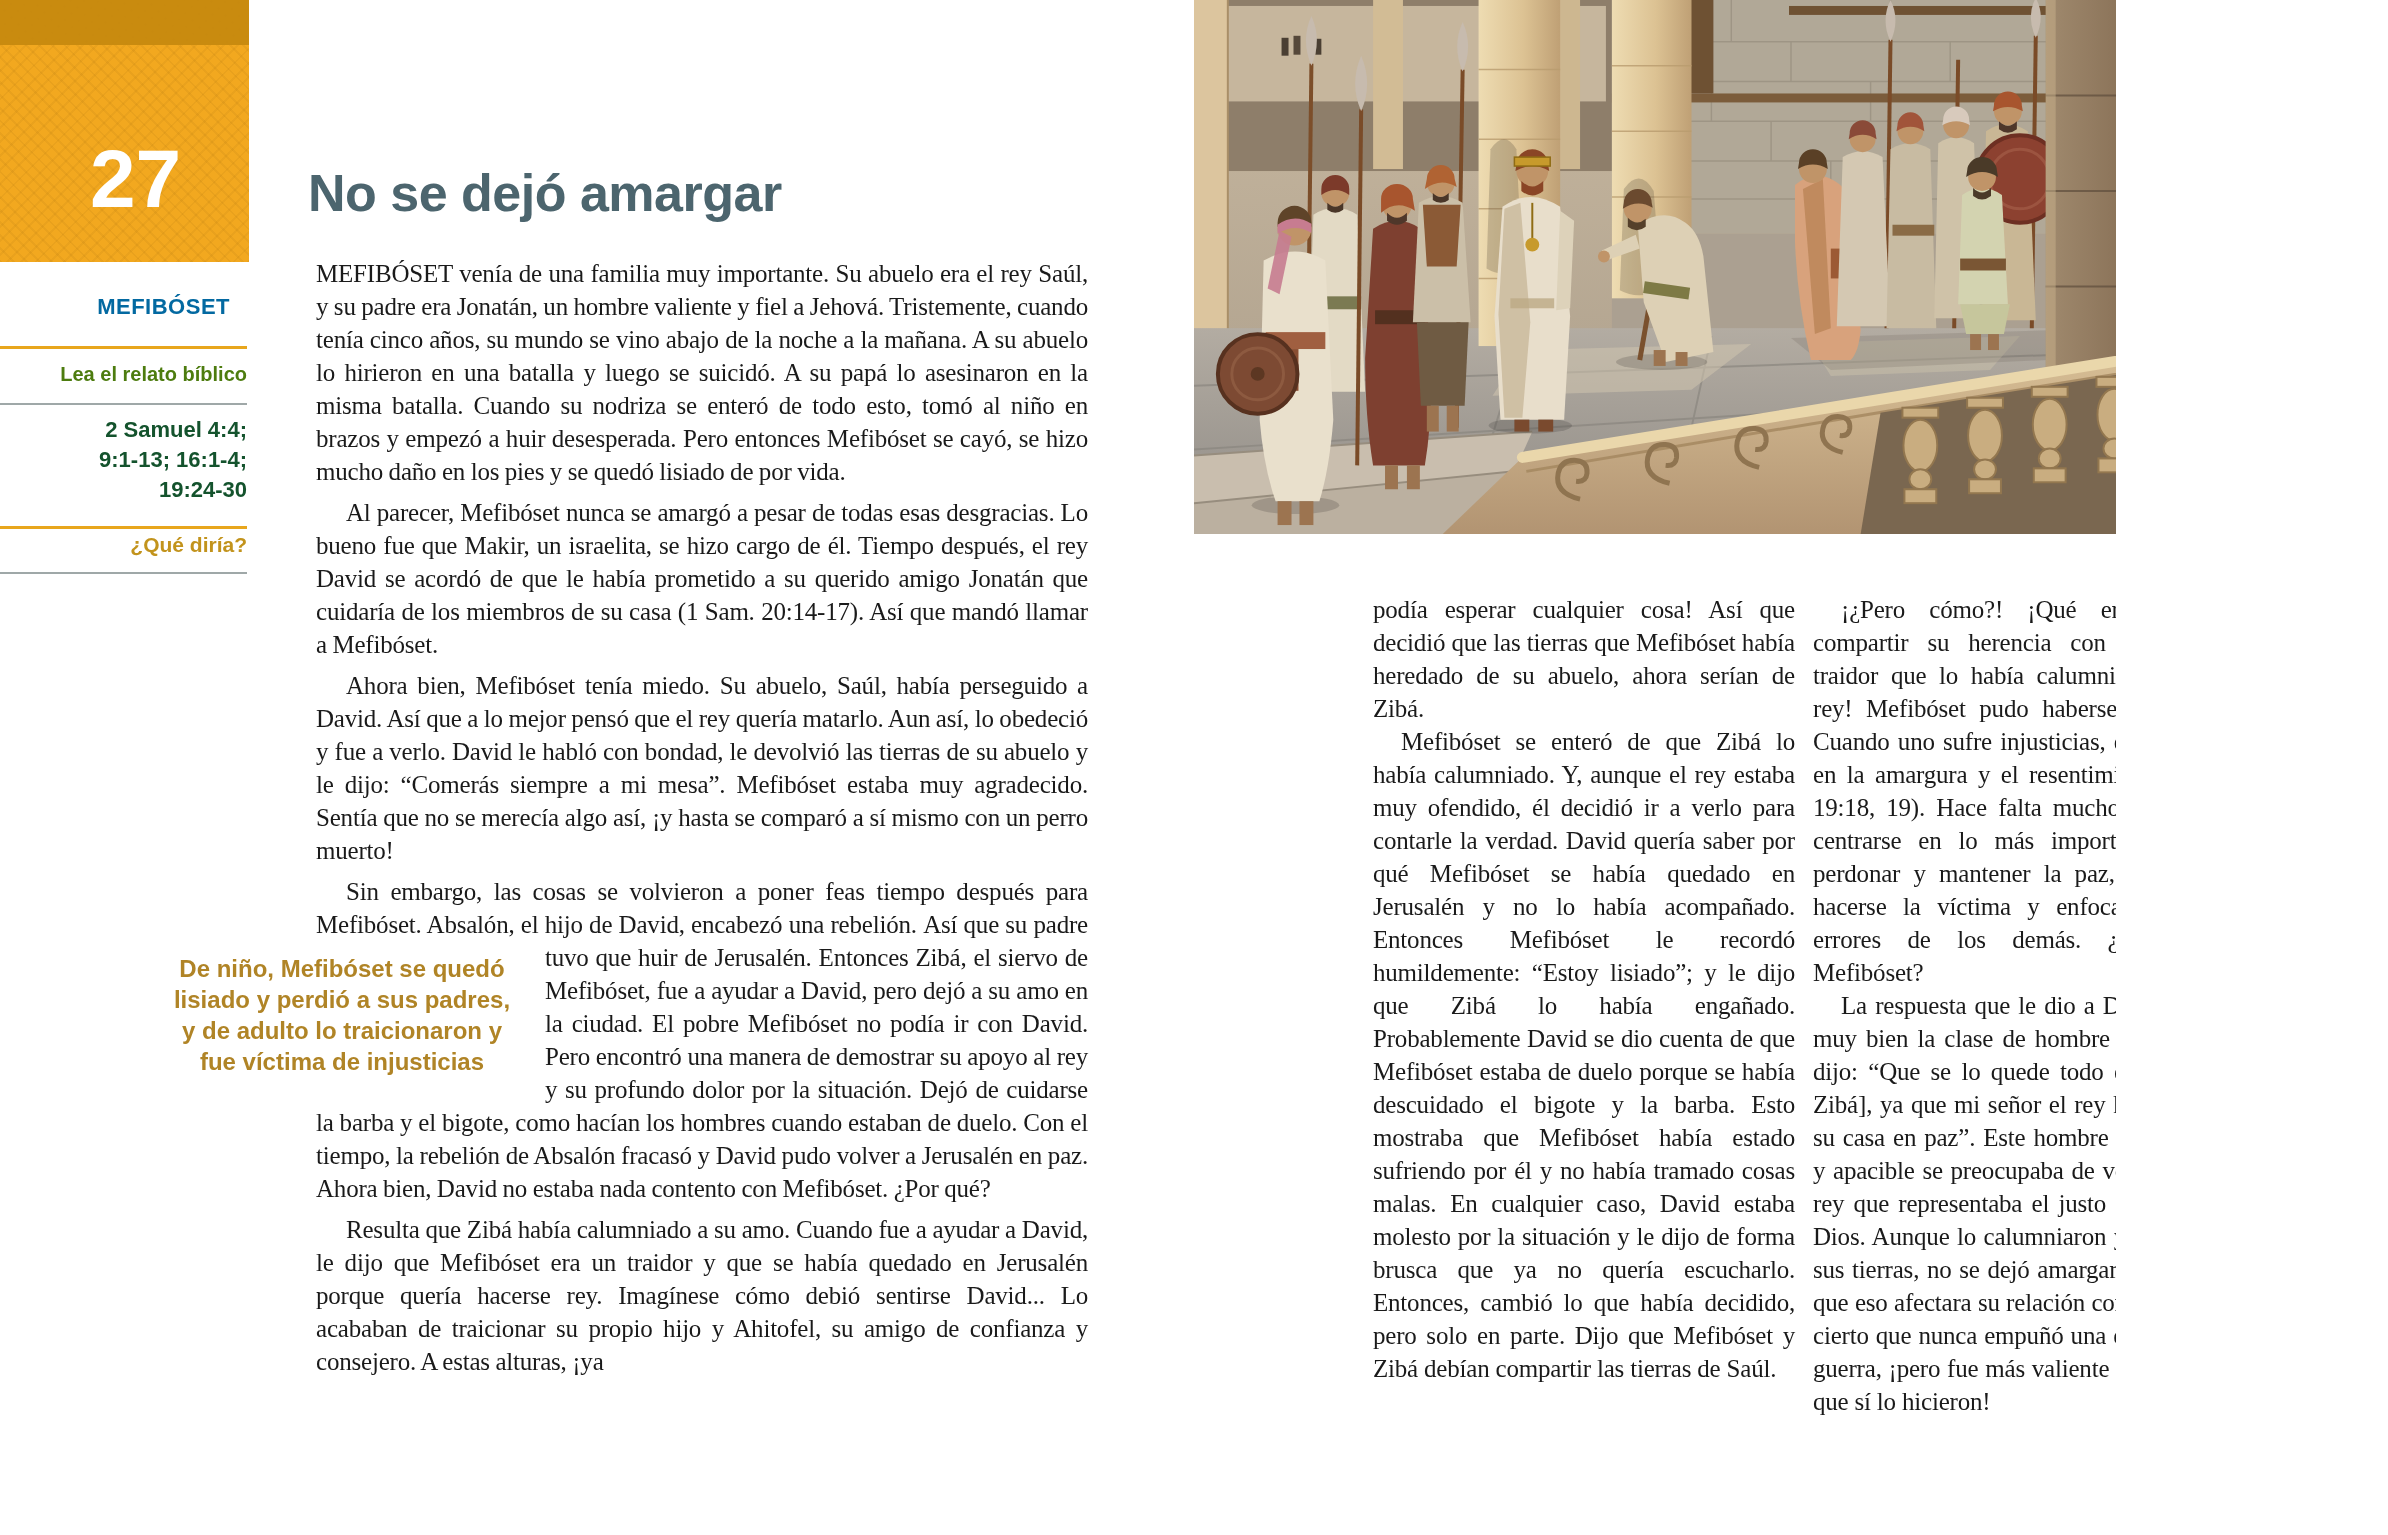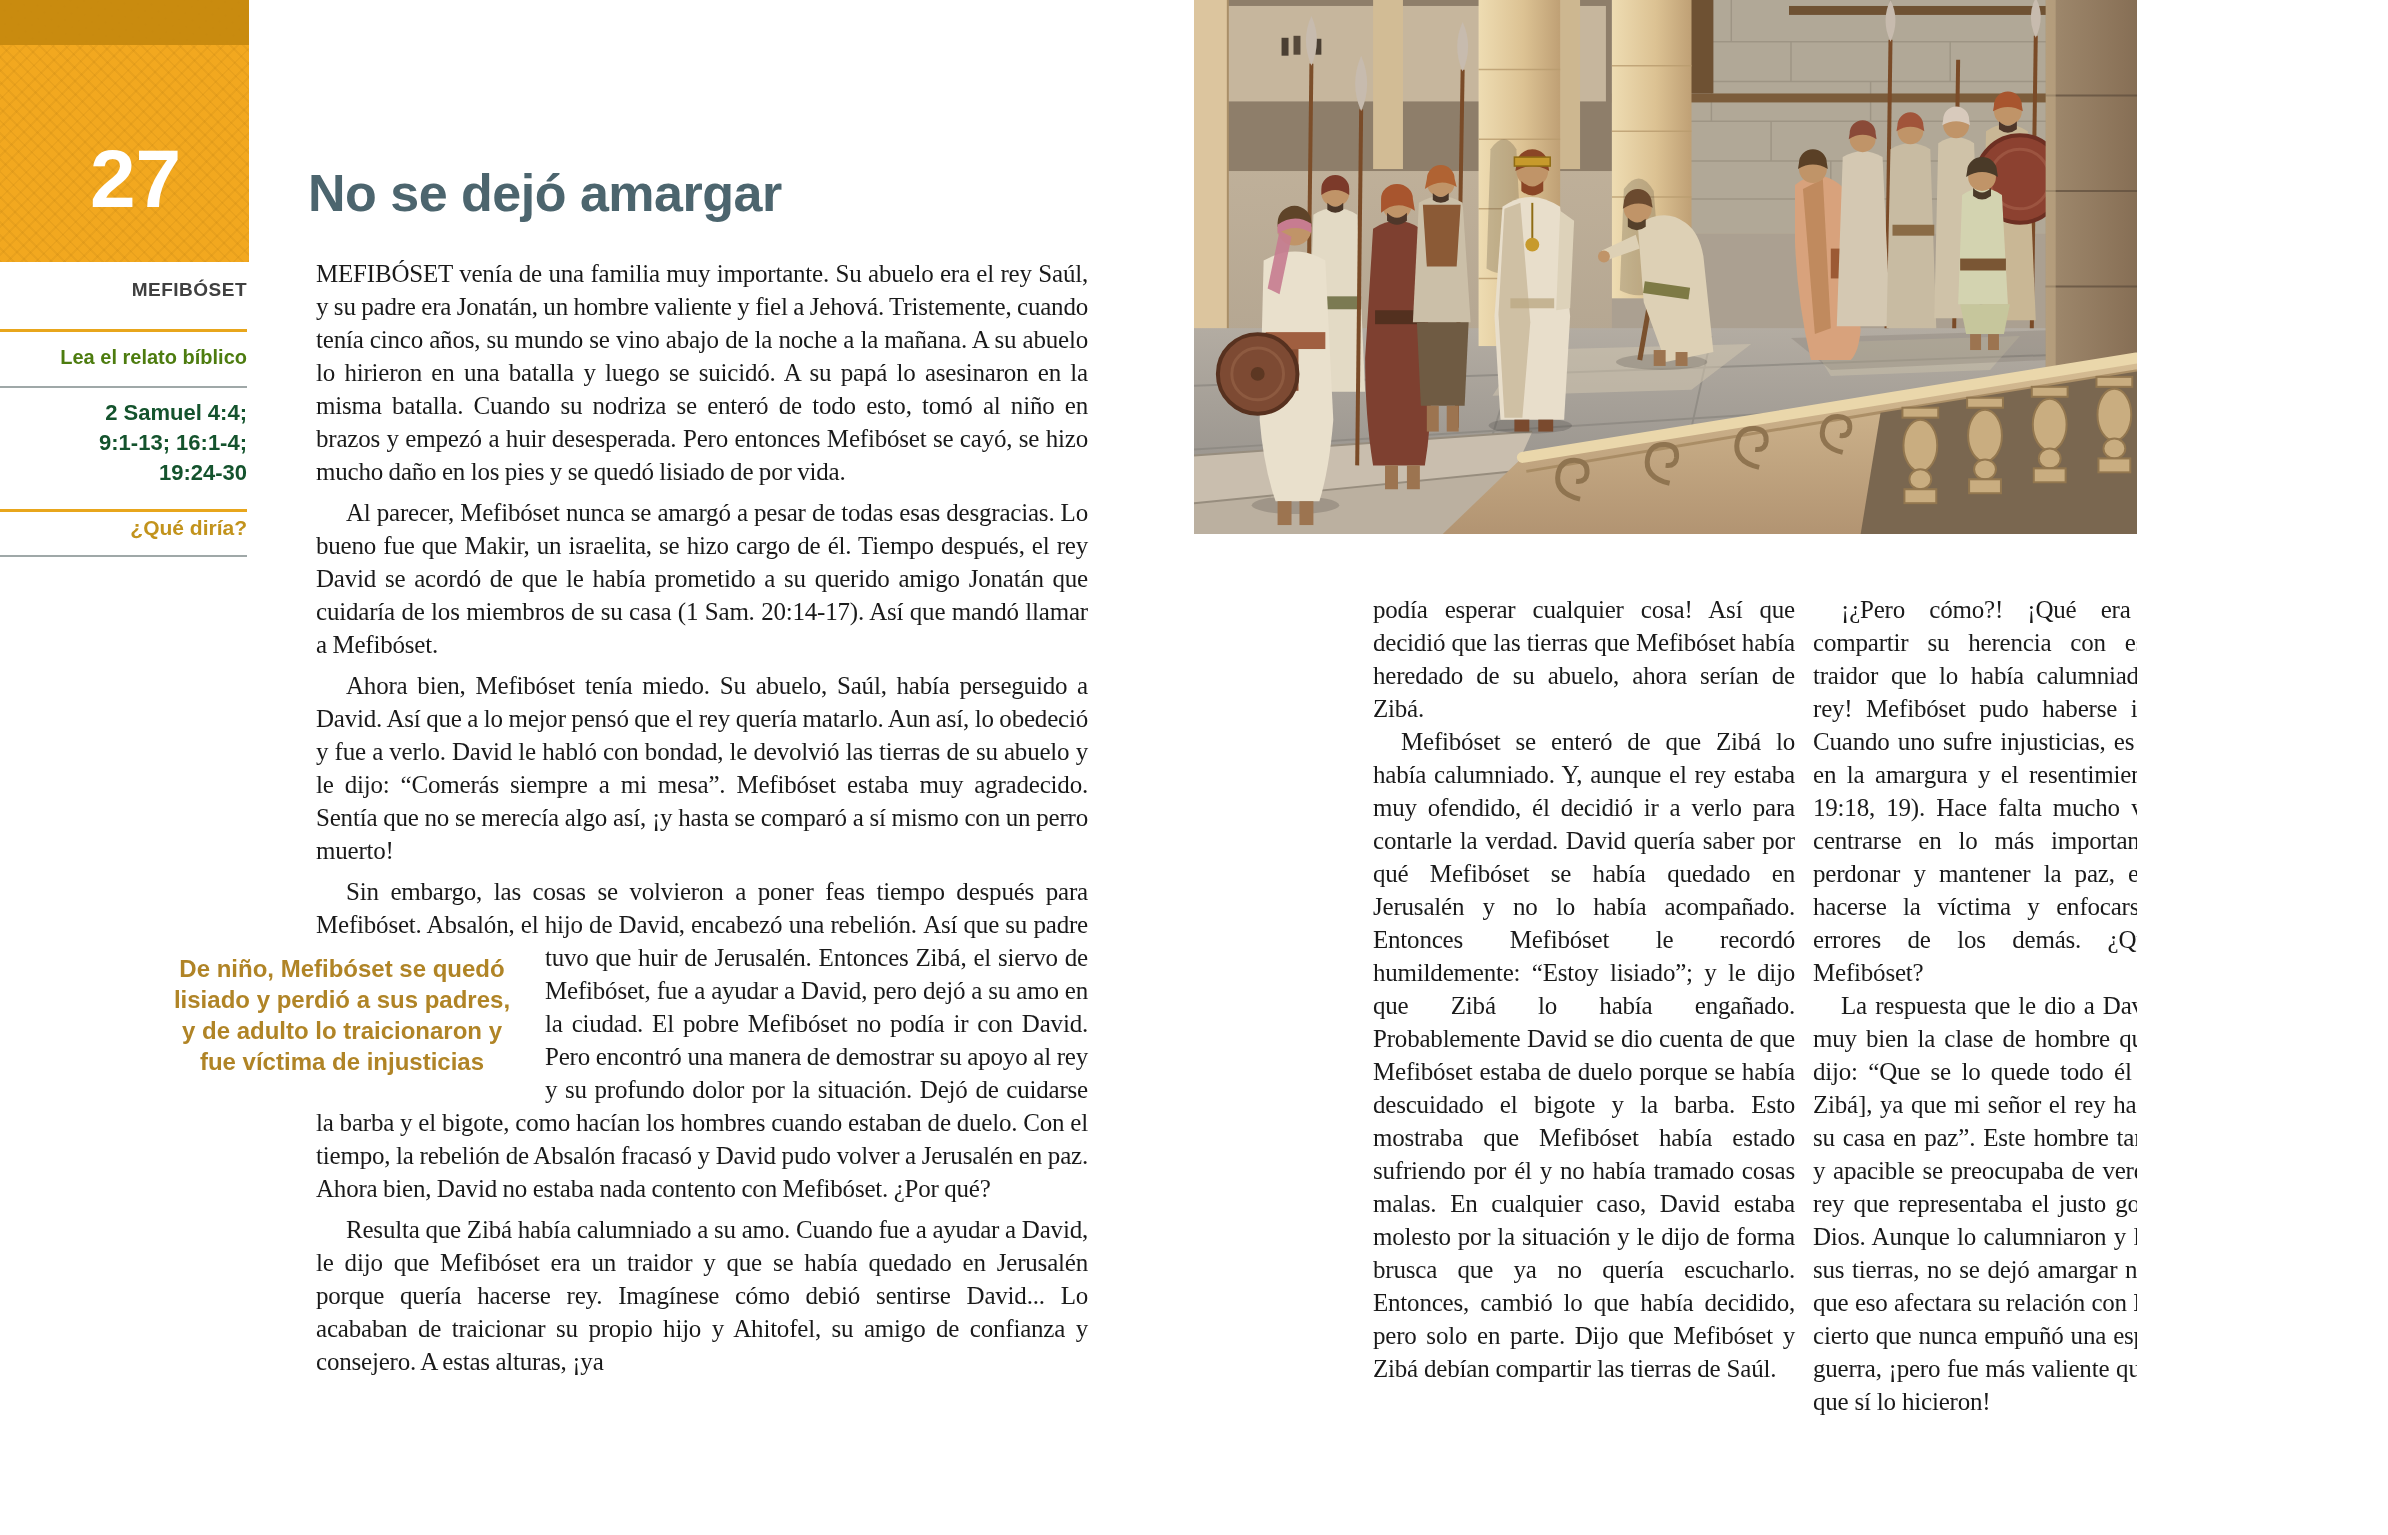--- a/index.html
+++ b/index.html
@@ -1,35 +1,35 @@
 <!DOCTYPE html>
 <html lang="es"><head>
 <meta charset="utf-8">
 <style>
   html,body{margin:0;padding:0;background:#ffffff;}
   .page{position:relative;width:2116px;height:1535px;background:#ffffff;overflow:hidden;
-        font-family:"Liberation Serif", serif;color:#1a1a1a;padding-left:21px;}
+        font-family:"Liberation Serif", serif;color:#1a1a1a;}
 
   
   .chapter-badge{position:absolute;left:0;top:0;width:249px;height:262px;
     background:
       repeating-linear-gradient(45deg, rgba(125,80,0,.08) 0 2px, rgba(0,0,0,0) 2px 9px),
       repeating-linear-gradient(-45deg, rgba(125,80,0,.07) 0 2px, rgba(0,0,0,0) 2px 10px),
       #F2A81F;}
   .chapter-badge .band{position:absolute;left:0;top:0;width:100%;height:45px;background:#C5890E;opacity:.92;}
   .chapter-number{position:absolute;left:0;right:0;bottom:42px;text-align:center;padding-left:22px;
     font-family:"Liberation Sans", sans-serif;font-weight:bold;font-size:82px;line-height:1;color:#ffffff;}
 
   
   .sidebar{position:absolute;left:0;top:277px;width:247px;text-align:right;
     font-family:"Liberation Sans", sans-serif;}
   .rule{border:none;margin:0;width:100%;}
   .rule-gold{border-top:3px solid #E8A61C;}
   .rule-gray{border-top:2px solid #9FA8A8;}
-  .person-name{margin:0;font-size:19px;line-height:26px;font-weight:bold;color:#404040;letter-spacing:0.5px;}
+  .person-name{margin:17px;font-size:22px;line-height:26px;font-weight:bold;color:#0369a1;letter-spacing:0.5px;}
   .r1{margin-top:26px;}
   .read-label{margin-top:13px;font-size:20px;line-height:24px;font-weight:bold;color:#4d7c0f;}
   .r2{margin-top:17px;}
   .scripture{margin-top:10px;font-size:22px;line-height:30px;font-weight:bold;color:#14532d;}
   .r3{margin-top:21px;}
   .q-label{margin-top:4px;font-size:21px;line-height:24px;font-weight:bold;color:#C2931C;}
   .r4{margin-top:15px;}
   .q-text{margin-top:10px;font-size:21px;line-height:27px;color:#5C727B;}
 
   

